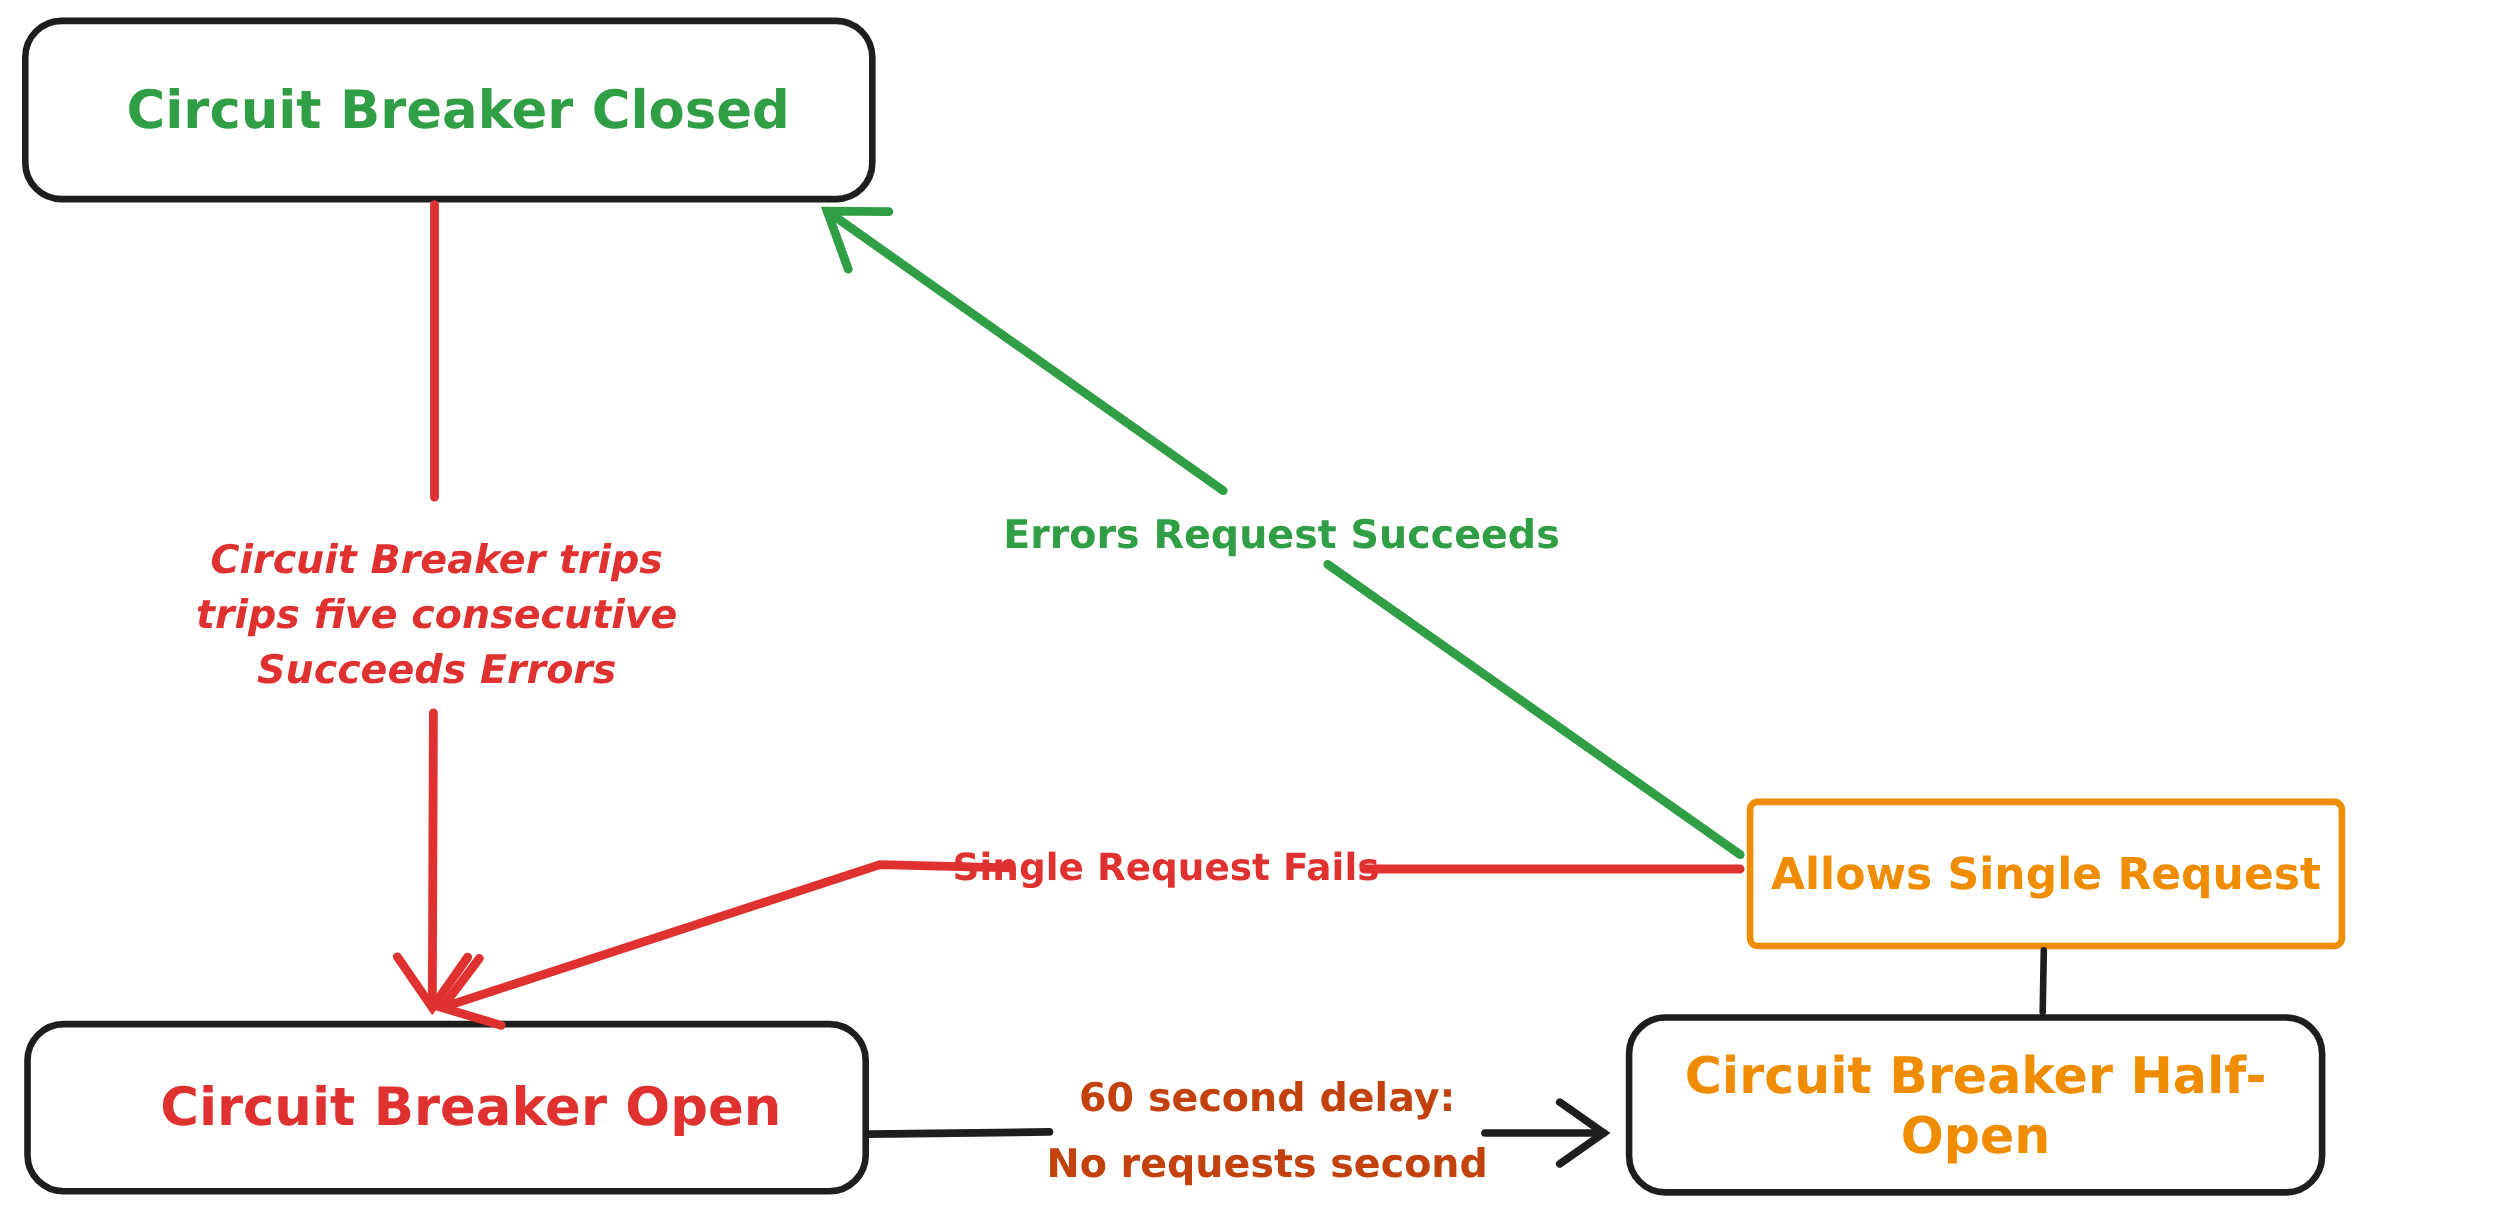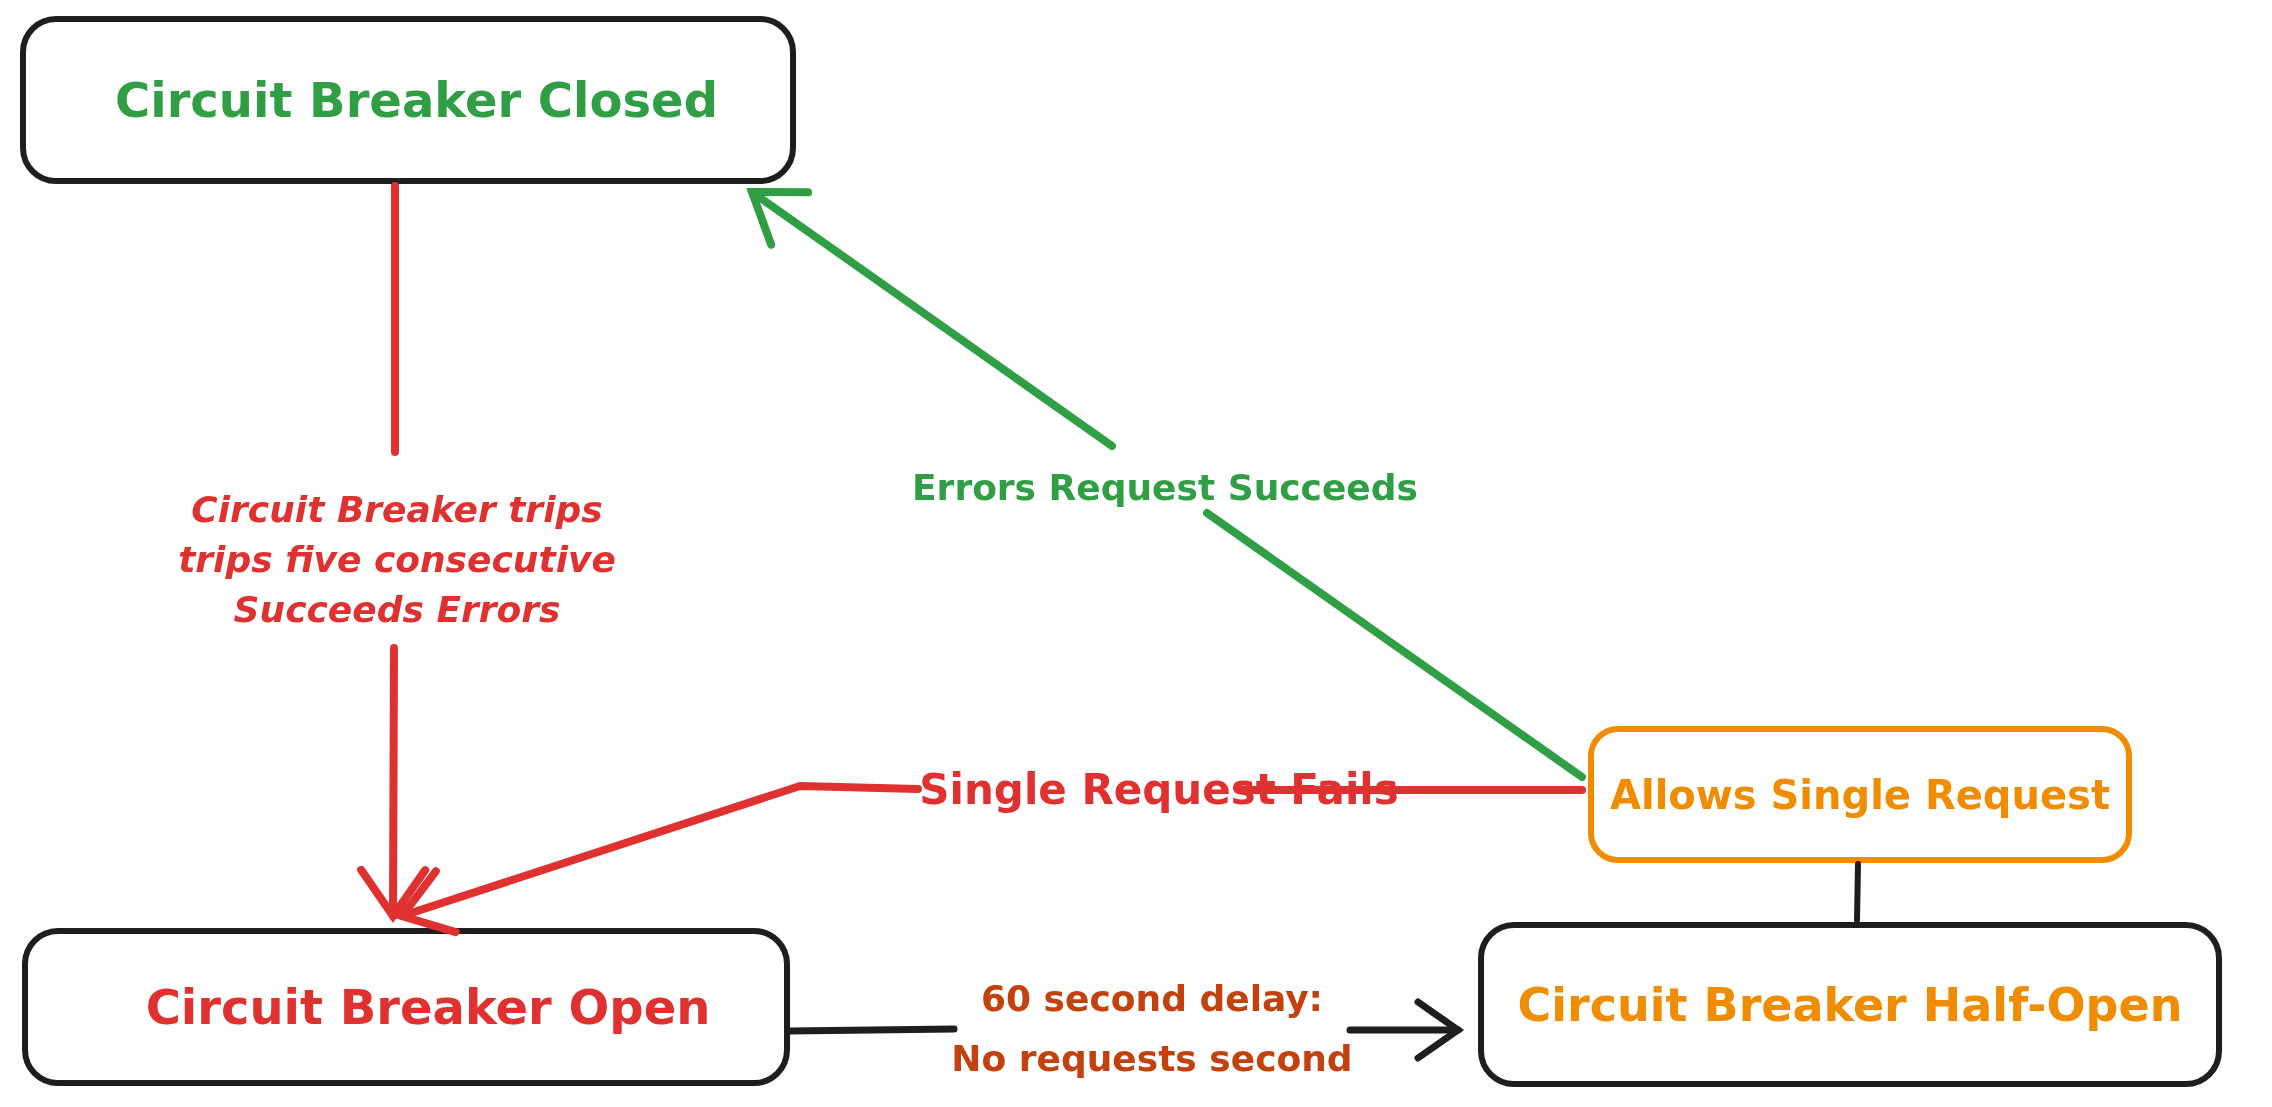--- a/index.html
+++ b/index.html
@@ -17,61 +17,61 @@
     border:6px solid #1e1e1e;
     border-radius:36px;
     display:flex;align-items:center;justify-content:center;
     text-align:center;
     font-weight:bold;
     box-sizing:border-box;
     z-index:1;
   }
   .node-closed  {left:20px;  top:16px;  width:776px; height:168px; font-size:48px;padding-left:17px;}
   .node-open    {left:22px;  top:928px; width:768px; height:158px; font-size:48px;}
-  .node-halfopen{left:1478px;top:922px; width:744px; height:165px; font-size:46px;}
+  .node-halfopen{left:1478px;top:922px; width:636px; height:165px; font-size:46px;}
   .node-allows  {left:1588px;top:726px; width:544px; height:137px; font-size:40px;
                  border-width:6px;border-radius:30px;}
   
   .edges{
     position:absolute;left:0;top:0;width:2272px;height:1107px;
     z-index:2;pointer-events:none;
   }
   
   .edge-label{
     position:absolute;
     transform:translate(-50%,-50%);
     text-align:center;
     font-weight:bold;
     white-space:nowrap;
     z-index:3;
   }
   .edge-label span{display:block;}
   .label-trips   {left:397px; top:560px; font-size:36px; line-height:50px;font-style:italic;}
   .label-succeeds{left:1165px;top:487px; font-size:36px;}
-  .label-fails   {left:1159px;top:789px; font-size:42px;}
+  .label-fails   {left:1060px;top:789px; font-size:34px;}
   .label-delay   {left:1152px;top:1029px;font-size:36px; line-height:60px;}
 </style>
 </head>
 <body>
 
 <div class="canvas">
 
   <div class="node node-closed" style="color: rgb(47, 158, 68);">
     <span>Circuit Breaker Closed</span>
   </div>
 
   <div class="node node-open" style="color: rgb(224, 49, 49); padding-left: 44px;">
     <span>Circuit Breaker Open</span>
   </div>
 
   <div class="node node-halfopen" style="color: rgb(240, 140, 0);">
     <span>Circuit Breaker Half-Open</span>
   </div>
 
-  <div class="node node-allows" style="border-color: rgb(240, 140, 0);">
+  <div class="node node-allows" style="border-color: rgb(240, 140, 0); border-radius: 10px;">
     <span style="color: rgb(240, 140, 0);">Allows Single Request</span>
   </div>
 
   <svg class="edges" viewBox="0 0 2272 1107">
     <defs>
       <marker id="arrow-red" markerUnits="userSpaceOnUse" markerWidth="140" markerHeight="120" refX="130" refY="60" orient="auto">
         <path d="M84,28 L130,60 L84,92" fill="none" stroke-width="8" stroke-linecap="round" stroke="#e03131"></path>
       </marker>
       <marker id="arrow-green" markerUnits="userSpaceOnUse" markerWidth="140" markerHeight="120" refX="130" refY="60" orient="auto">
         <path d="M84,28 L130,60 L84,92" fill="none" stroke-width="8" stroke-linecap="round" stroke="#2f9e44"></path>

